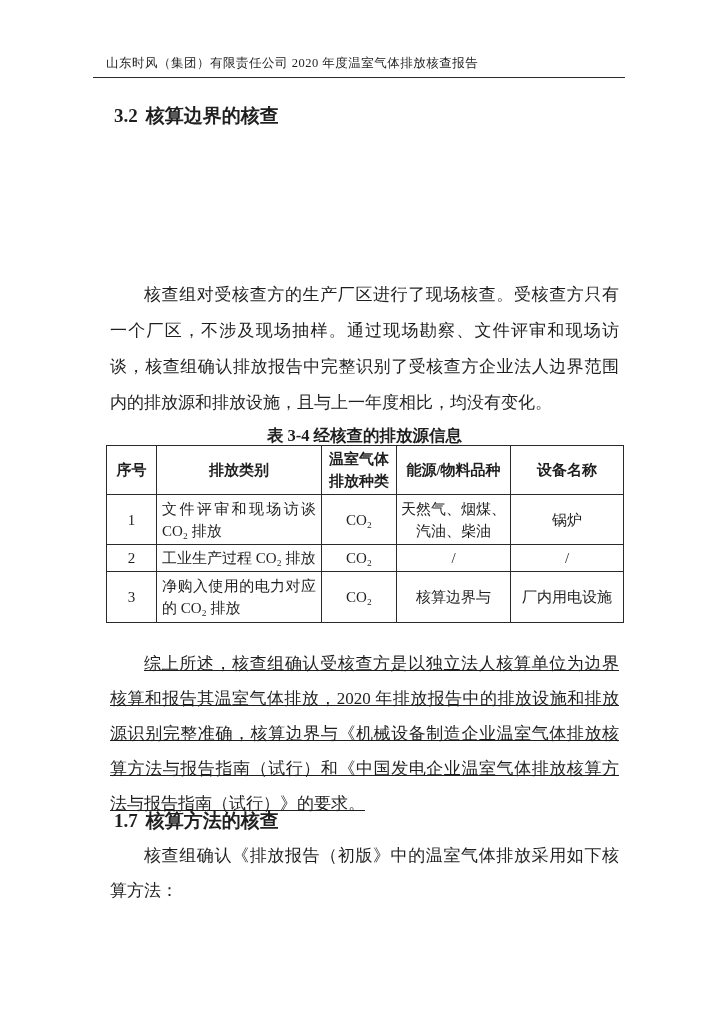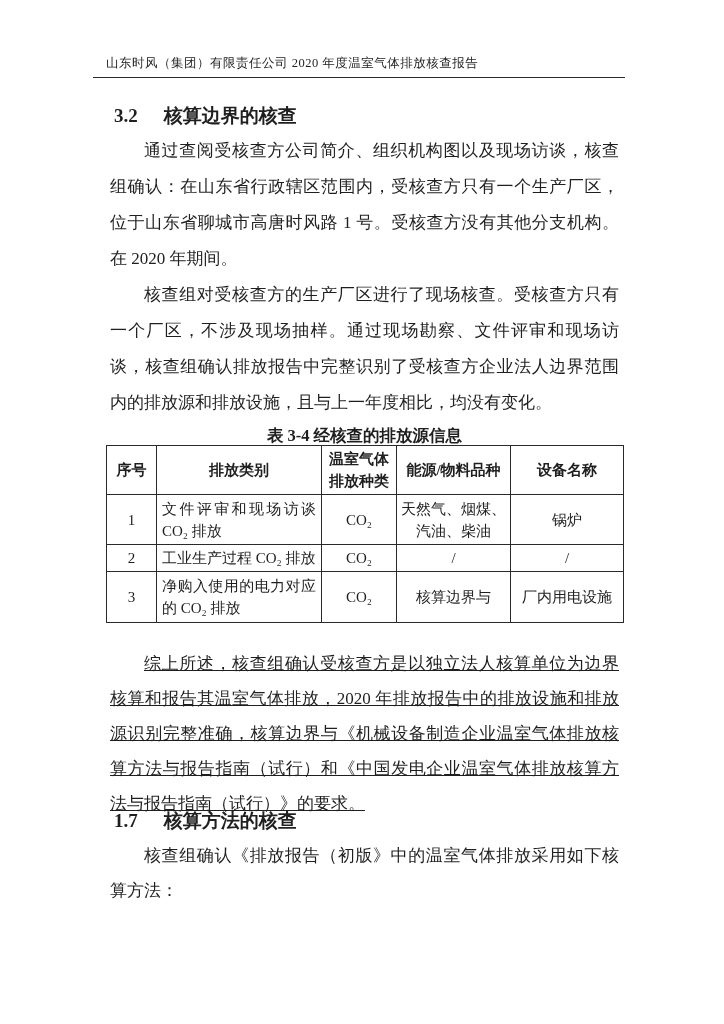--- a/index.html
+++ b/index.html
@@ -26,21 +26,21 @@
   }
   .heading {
     position: absolute;
     left: 98px;
     width: 520px;
     font-size: 19px;
     font-weight: bold;
     line-height: 24px;
     white-space: nowrap;
   }
-  .heading .sec-num { display: inline-block; margin-right: 18px; }
+  .heading .sec-num { display: inline-block; }
   .h-32 { top: 88px; }
   .h-33 { top: 793px; }
   .para {
     position: absolute;
     left: 98px;
     width: 517px;
     font-size: 17px;
     line-height: 36px;
     text-align: justify;
     text-indent: 2em;
@@ -100,21 +100,20 @@
 <body>
 
 <div class="page">
 
   <div class="running-header">山东时风（集团）有限责任公司 2020 年度温室气体排放核查报告</div>
 
   <div class="heading h-32">
     <span class="sec-num">3.2</span><span>核算边界的核查</span>
   </div>
 
-  <div class="para p1">通过查阅受核查方公司简介、组织机构图以及现场访谈，核查组确认：在山东省行政辖区范围内，受核查方只有一个生产厂区，位于山东省聊城市高唐时风路 1 号。受核查方没有其他分支机构。在 2020 年期间。</div>
 
   <div class="para p2">核查组对受核查方的生产厂区进行了现场核查。受核查方只有一个厂区，不涉及现场抽样。通过现场勘察、文件评审和现场访谈，核查组确认排放报告中完整识别了受核查方企业法人边界范围内的排放源和排放设施，且与上一年度相比，均没有变化。</div>
 
   <div class="table-caption">表 3-4 经核查的排放源信息</div>
 
   <table class="src-table">
     <colgroup>
       <col class="c-seq">
         <col class="c-cat">
         <col class="c-gas">

